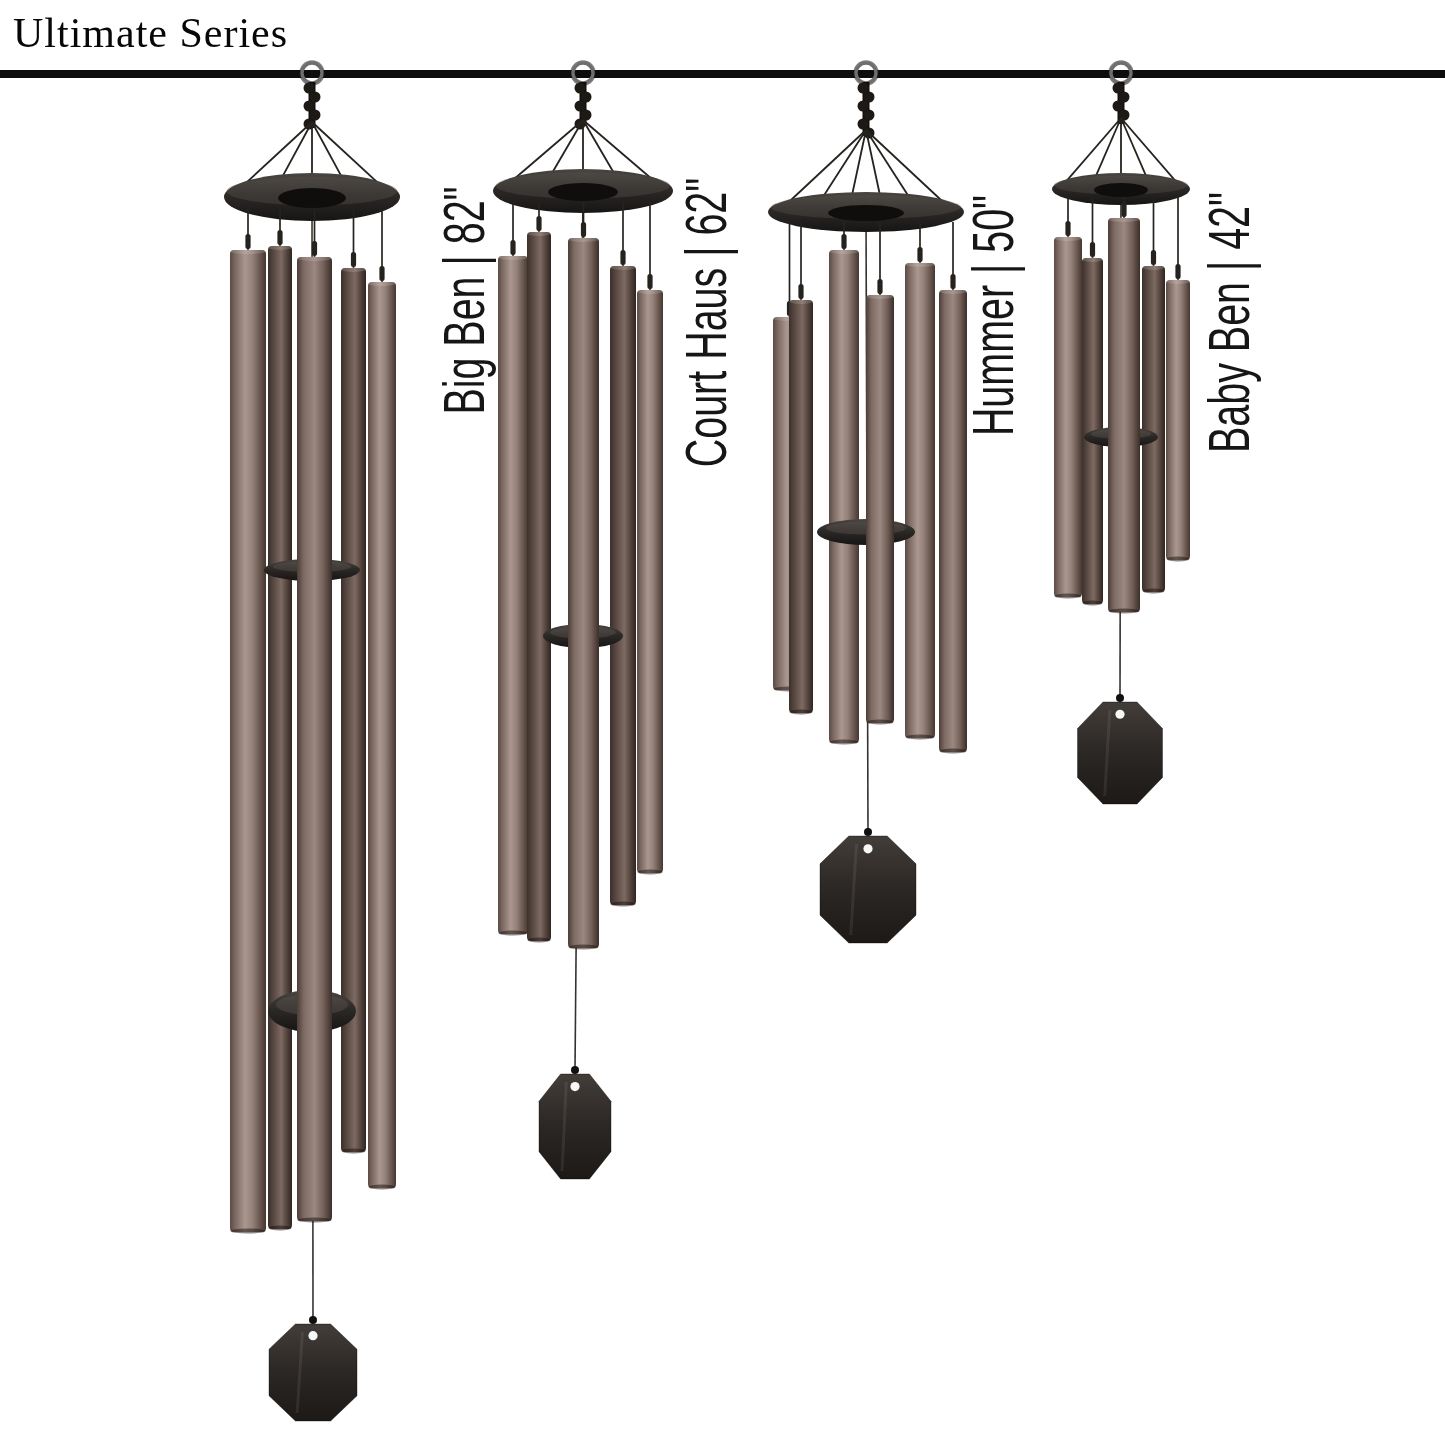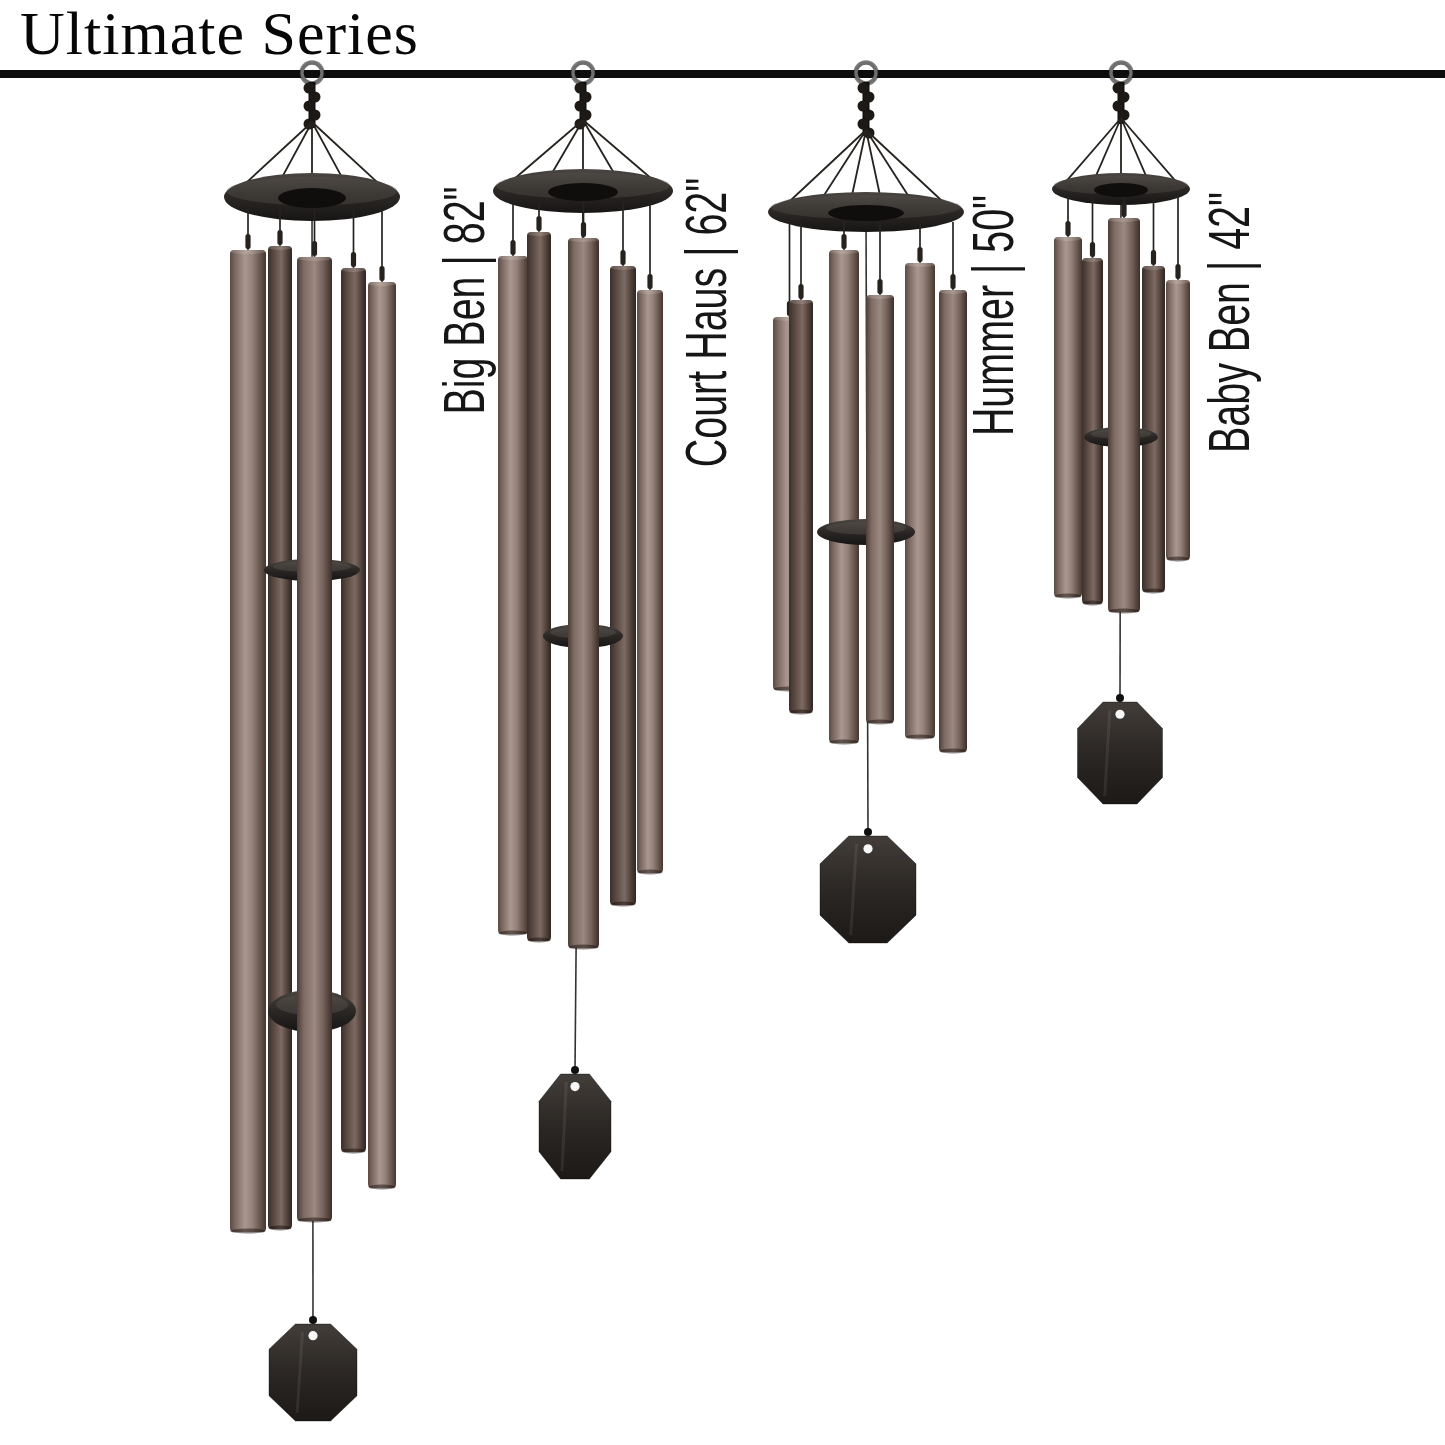--- a/index.html
+++ b/index.html
@@ -4,23 +4,23 @@
 <style>
   :root{
     --bg:#ffffff; --title-ink:#070707; --divider:#0d0d0d; --label-ink:#161616;
   }
   html,body{margin:0;padding:0;background:var(--bg);}
   .page{
     position:relative; width:1445px; height:1445px; overflow:hidden;
     background:var(--bg); font-family:"Liberation Sans","DejaVu Sans",sans-serif;
   }
   .title{
-    position:absolute; left:20px; top:0px; margin:0;
+    position:absolute; left:13px; top:0px; margin:0;
     font-family:"Liberation Serif","DejaVu Serif",serif;
-    font-weight:400; font-size:62px; line-height:66px; letter-spacing:1px;
+    font-weight:400; font-size:42px; line-height:66px; letter-spacing:1px;
     color:var(--title-ink); white-space:nowrap;
   }
   .divider{
     position:absolute; left:0; top:70px; width:1445px; height:8px;
     background:var(--divider);
   }
   .artwork{
     position:absolute; left:0; top:0; width:1445px; height:1445px; display:block;
   }
   .label-box{

